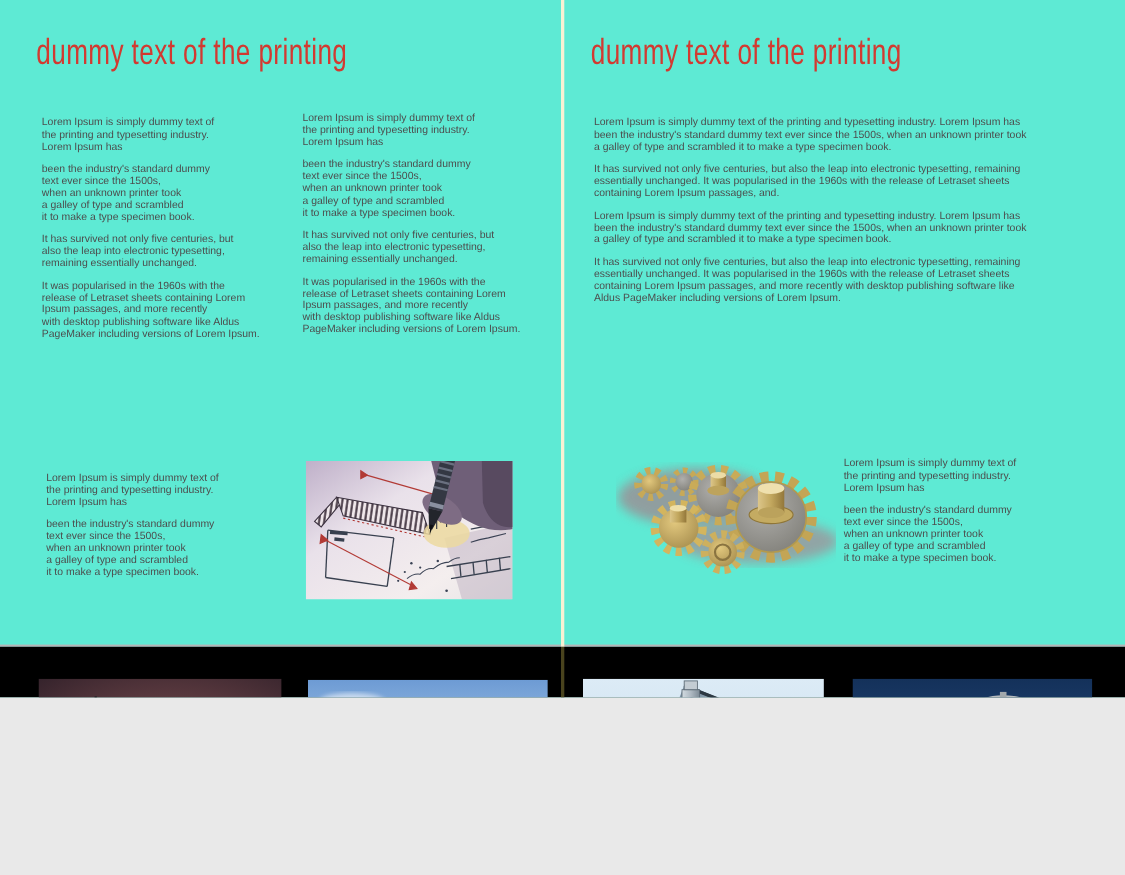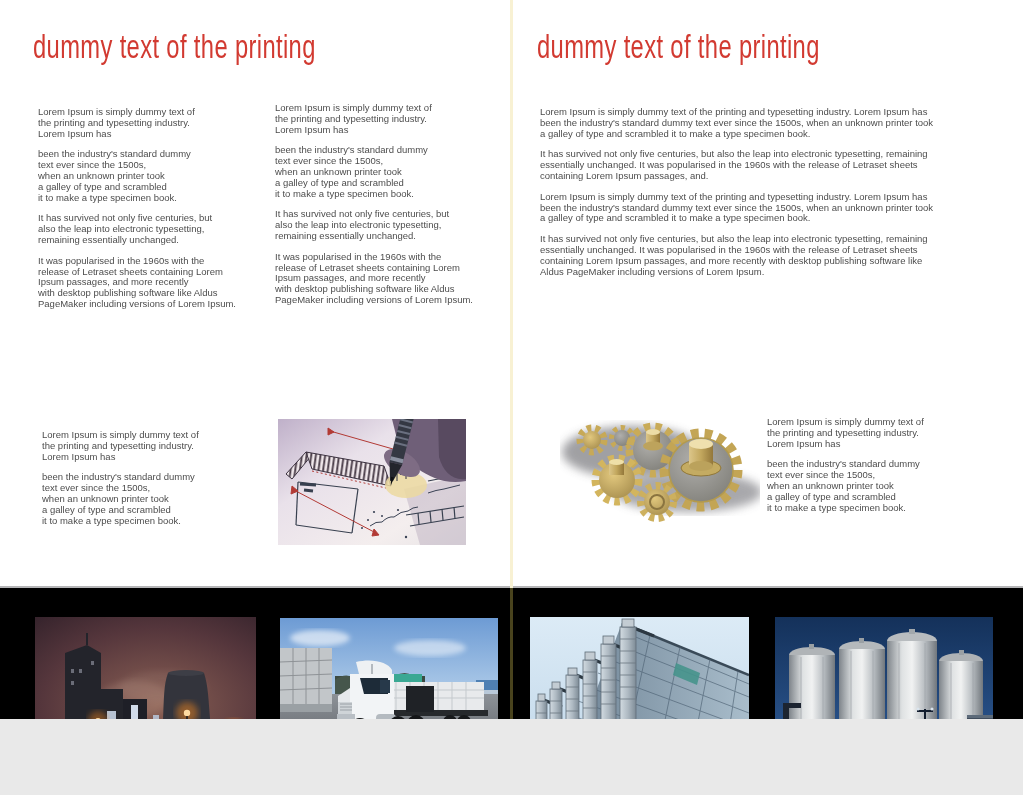--- a/index.html
+++ b/index.html
@@ -1,19 +1,19 @@
 <!DOCTYPE html>
 <html><head>
 <meta charset="utf-8">
 <style>
   * { margin:0; padding:0; box-sizing:border-box; }
   html,body { background:#e9e9e9; }
   #spread {
-    position:relative; width:1023px; height:719px;
-    background:#ffffff; overflow:hidden;
+    position:relative; width:1023px; height:634px;
+    background:#5eead4; overflow:hidden;
     font-family:"Liberation Sans", sans-serif;
   }
   .headline {
     position:absolute; top:28px; height:36px;
     font-size:33px; font-weight:400; letter-spacing:0.5px;
     color:#d23a31; white-space:nowrap;
     transform:scaleX(0.72); transform-origin:left top;
   }
   #headline-left  { left:33px; }
   #headline-right { left:537px; }

